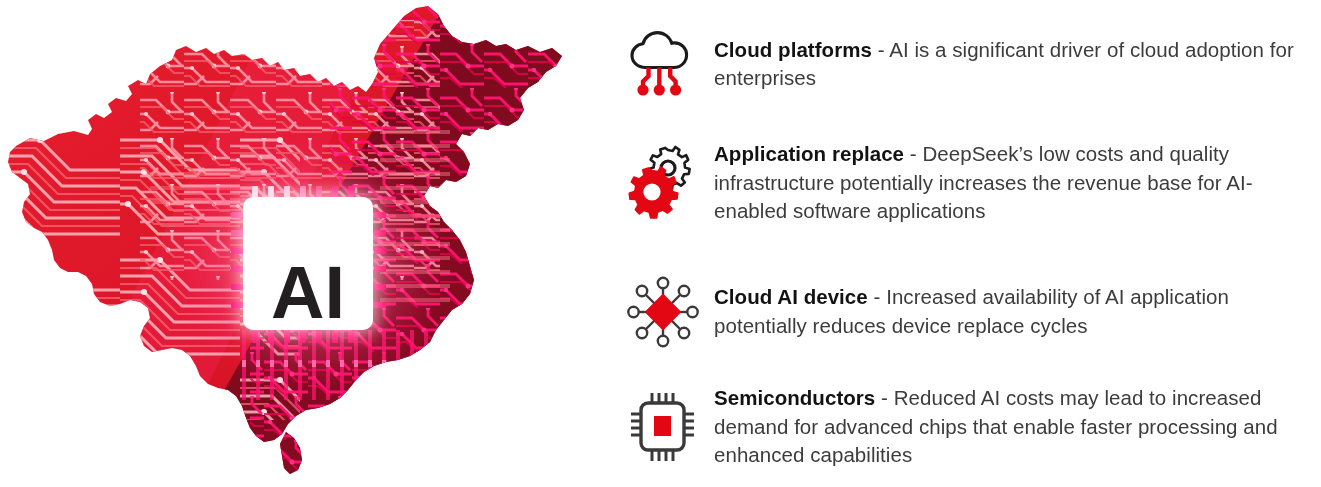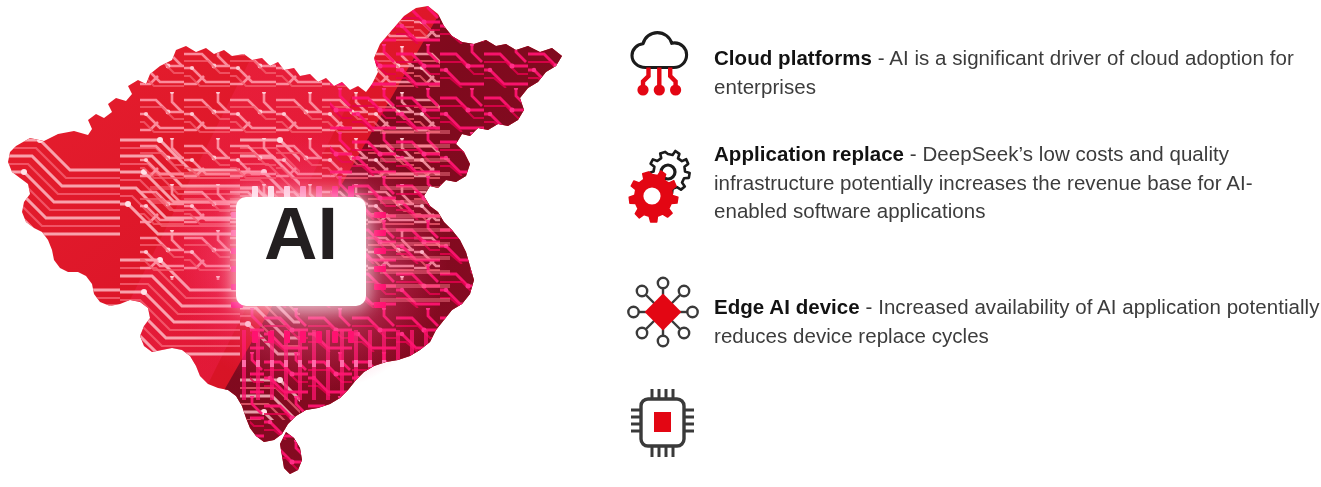--- a/index.html
+++ b/index.html
@@ -10,35 +10,35 @@
     overflow:hidden;position:relative;
   }
   #root{position:relative;width:1321px;height:487px;background:#fff;}
 
   
   .map-panel{position:absolute;left:0;top:0;width:600px;height:487px;}
   .map-svg{position:absolute;left:0;top:0;width:600px;height:487px;}
 
   .ai-chip{
     position:absolute;
-    left:236px;top:197px;width:130px;height:109px;
+    left:243px;top:197px;width:130px;height:133px;
     background:#ffffff;border-radius:10px;
-    display:flex;align-items:flex-start;justify-content:center;
+    display:flex;align-items:flex-end;justify-content:center;
     box-shadow:0 0 16px 4px rgba(255,255,255,0.55);
     z-index:5;
   }
   .ai-chip-label{
     font-family:"Liberation Sans","DejaVu Sans",sans-serif;
     font-weight:bold;font-size:74px;line-height:1;
     color:#231f20;letter-spacing:0px;
   }
 
   
   .items{position:absolute;left:612px;top:0;width:709px;height:487px;}
-  .item{position:absolute;left:0;display:flex;align-items:flex-end;}
+  .item{position:absolute;left:0;display:flex;align-items:center;}
   .item-icon{width:102px;flex:0 0 102px;display:flex;justify-content:center;}
   .item-text{
     flex:1 1 auto;
     font-size:20.5px;
     line-height:28.5px;
     color:#3c3c3c;
     letter-spacing:0.05px;
     padding-top:1px;
   }
   .item-text b{color:#121212;font-weight:bold;}
@@ -315,21 +315,21 @@
             <circle cx="68.5" cy="38" r="5.2"></circle>
             <circle cx="18" cy="17" r="5.2"></circle>
             <circle cx="60" cy="17" r="5.2"></circle>
             <circle cx="18" cy="59" r="5.2"></circle>
             <circle cx="60" cy="59" r="5.2"></circle>
           </g>
           <rect x="26" y="25" width="26" height="26" transform="rotate(45 39 38)" fill="#e30613"></rect>
         </svg>
       </div>
       <div class="item-text">
-        <b>Edge AI device</b><span class="dash"> - </span><span>Increased availability of AI application potentially reduces device replace cycles</span>
+        <b>Cloud AI device</b><span class="dash"> - </span><span>Increased availability of AI application potentially reduces device replace cycles</span>
       </div>
     </div>
 
     <div class="item" id="item-4">
       <div class="item-icon">
         <svg width="70" height="76" viewBox="0 0 70 76">
           <g stroke="#3a3a3a" stroke-width="3" stroke-linecap="butt">
 
             <line x1="24" y1="4" x2="24" y2="16"></line>
             <line x1="31" y1="4" x2="31" y2="16"></line>
@@ -348,16 +348,19 @@
 
             <line x1="54" y1="25" x2="66" y2="25"></line>
             <line x1="54" y1="32" x2="66" y2="32"></line>
             <line x1="54" y1="39" x2="66" y2="39"></line>
             <line x1="54" y1="46" x2="66" y2="46"></line>
           </g>
           <rect x="13" y="14" width="43" height="47" rx="7" ry="7" fill="#ffffff" stroke="#3a3a3a" stroke-width="3.4"></rect>
           <rect x="26" y="27" width="17" height="20" fill="#e30613"></rect>
         </svg>
       </div>
+      <div class="item-text">
+        <b>Semiconductors</b><span class="dash"> - </span><span>Reduced AI costs may lead to increased demand for advanced chips that enable faster processing and enhanced capabilities</span>
+      </div>
     </div>
 
   </div>
 </div>
 
 </body></html>

